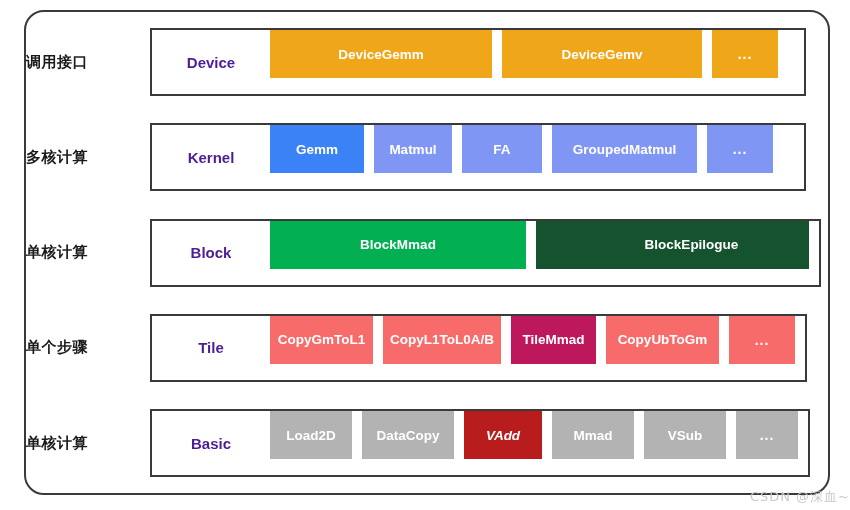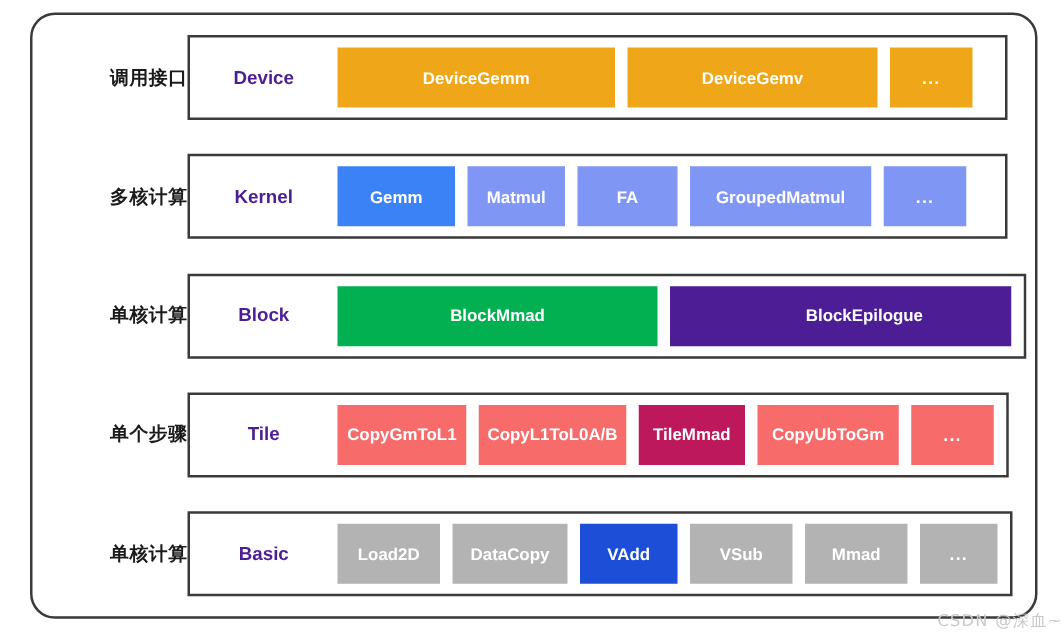--- a/index.html
+++ b/index.html
@@ -52,21 +52,21 @@
     display: flex;
     align-items: center;
     height: 68px;
     padding-left: 2px;
   }
 
   
   .stage-label {
     width: 124px;
     flex: 0 0 124px;
-    text-align: right;
+    text-align: left;
     font-size: 15px;
     font-weight: bold;
     color: #1a1a1a;
     letter-spacing: 0.5px;
     font-family: "DejaVu Sans", "Liberation Sans", sans-serif;
   }
 
   
   .row-box {
     flex: 1 1 auto;
@@ -84,21 +84,21 @@
     flex: 0 0 118px;
     text-align: center;
     font-size: 15px;
     font-weight: bold;
     color: #4c1d95;
   }
 
   .blocks {
     flex: 1 1 auto;
     display: flex;
-    align-items: center;
+    align-items: flex-start;
     gap: 10px;
     padding-right: 10px;
     height: 100%;
   }
 
   .block {
     height: 48px;
     display: flex;
     align-items: center;
     justify-content: center;
@@ -159,21 +159,21 @@
             <div class="block ellipsis" style="background: rgb(128, 150, 245); width: 66px; flex: 0 0 66px;">...</div>
           </div>
         </div>
       </div>
       <div class="layer-row">
         <div class="stage-label">单核计算</div>
         <div class="row-box">
           <div class="tier-name">Block</div>
           <div class="blocks">
             <div class="block" style="background: rgb(2, 176, 82); width: 256px; flex: 0 0 256px;">BlockMmad</div>
-            <div class="block" style="background: #4c1d95; width: 273px; flex: 0 0 273px; padding-left: 44px;">BlockEpilogue</div>
+            <div class="block" style="background: #14532d; width: 273px; flex: 0 0 273px; padding-left: 44px;">BlockEpilogue</div>
           </div>
         </div>
       </div>
       <div class="layer-row">
         <div class="stage-label">单个步骤</div>
         <div class="row-box">
           <div class="tier-name">Tile</div>
           <div class="blocks">
             <div class="block" style="background: rgb(248, 107, 107); width: 103px; flex: 0 0 103px;">CopyGmToL1</div>
             <div class="block" style="background: rgb(248, 107, 107); width: 118px; flex: 0 0 118px;">CopyL1ToL0A/B</div>
@@ -183,23 +183,23 @@
           </div>
         </div>
       </div>
       <div class="layer-row">
         <div class="stage-label">单核计算</div>
         <div class="row-box">
           <div class="tier-name">Basic</div>
           <div class="blocks">
             <div class="block" style="background: rgb(179, 179, 179); width: 82px; flex: 0 0 82px;">Load2D</div>
             <div class="block" style="background: rgb(179, 179, 179); width: 92px; flex: 0 0 92px;">DataCopy</div>
-            <div class="block" style="background: #1d4ed8; width: 78px; flex: 0 0 78px;">VAdd</div>
+            <div class="block" style="background: #b91c1c; width: 78px; flex: 0 0 78px; font-style: italic;">VAdd</div>
+            <div class="block" style="background: rgb(179, 179, 179); width: 82px; flex: 0 0 82px;">Mmad</div>
             <div class="block" style="background: rgb(179, 179, 179); width: 82px; flex: 0 0 82px;">VSub</div>
-            <div class="block" style="background: rgb(179, 179, 179); width: 82px; flex: 0 0 82px;">Mmad</div>
             <div class="block ellipsis" style="background: rgb(179, 179, 179); width: 62px; flex: 0 0 62px;">...</div>
           </div>
         </div>
       </div>
     </div>
 
   <div class="watermark">CSDN @深血~</div>
 
 </div>
 

